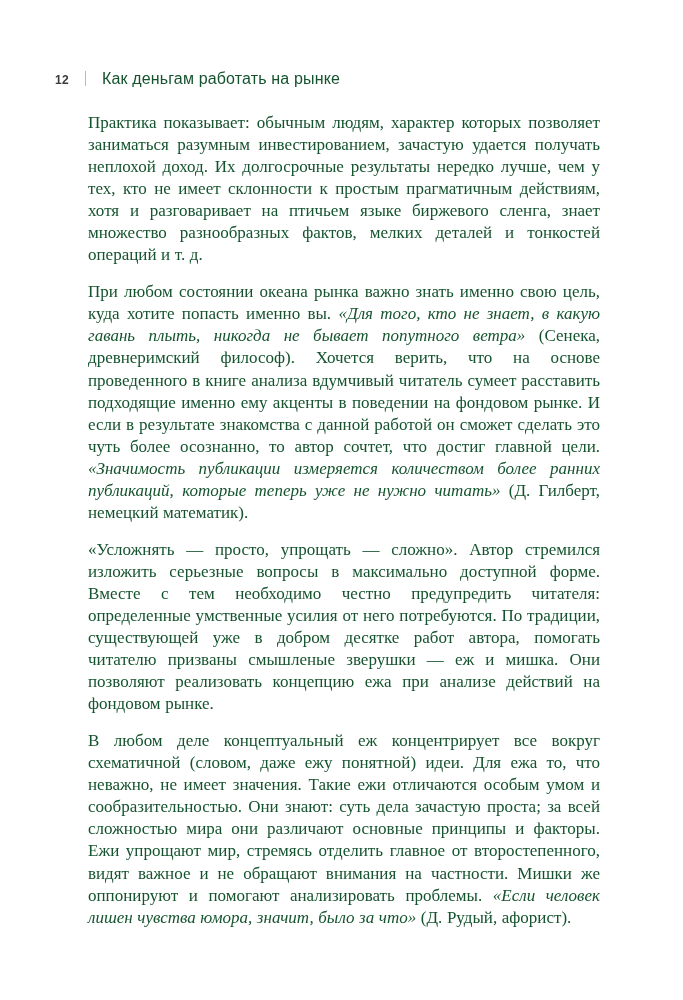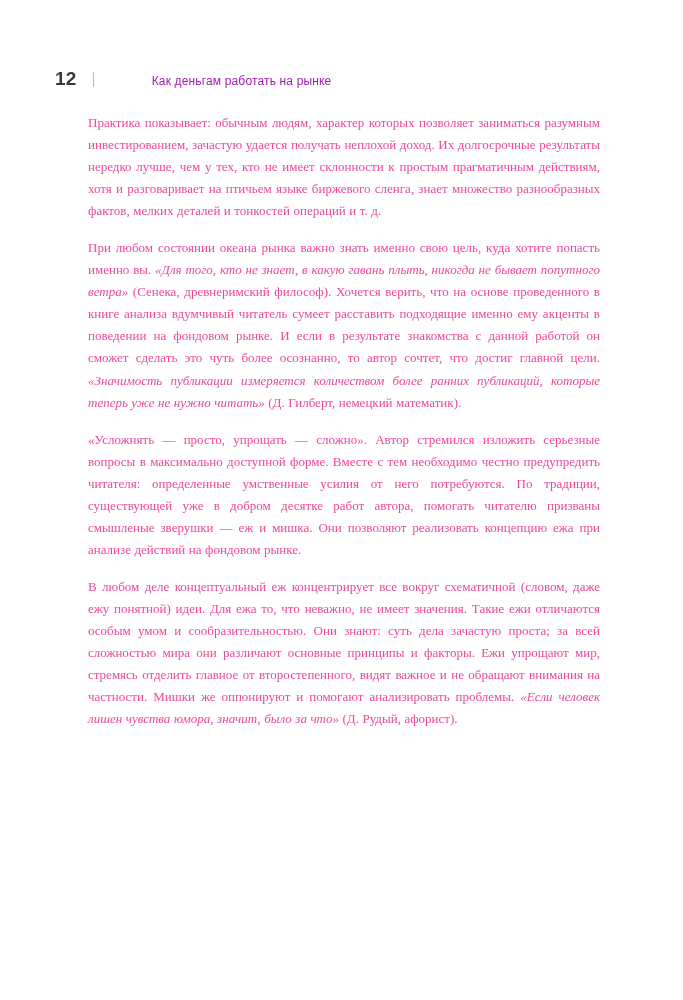--- a/index.html
+++ b/index.html
@@ -27,59 +27,58 @@
     position: absolute;
     left: 55px;
     top: 68px;
     display: flex;
     align-items: baseline;
     gap: 0;
     height: 22px;
   }
   .folio {
     font-family: "Liberation Sans", "DejaVu Sans", sans-serif;
-    font-size: 19px;
+    font-size: 12px;
     font-weight: 600;
     color: #3a3a3a;
     letter-spacing: 0.3px;
     line-height: 22px;
   }
   .header-rule {
     display: inline-block;
     width: 1px;
     height: 15px;
     background: #b9b9b9;
     margin: 0 16px;
     position: relative;
     top: 2px;
   }
   .header-title {
     font-family: "Liberation Sans", "DejaVu Sans", sans-serif;
-    font-size: 12px;
+    font-size: 16px;
     font-weight: 400;
-    color: #a21caf;
+    color: #14532d;
     letter-spacing: 0.15px;
     line-height: 22px;
     white-space: nowrap;
-    margin-left: 42px;
   }
 
   
   .text-block {
     position: absolute;
     left: 88px;
     top: 112px;
     width: 512px;
   }
 
   p.para {
     margin: 0 0 15px 0;
-    font-size: 13px;
+    font-size: 17px;
     line-height: 22.05px;
-    color: #ec4899;
+    color: #14532d;
     text-align: justify;
     text-justify: inter-word;
     hyphens: manual;
     -webkit-hyphens: manual;
     word-spacing: 0.02em;
   }
   p.para:last-child {
     margin-bottom: 8px;
   }
 

